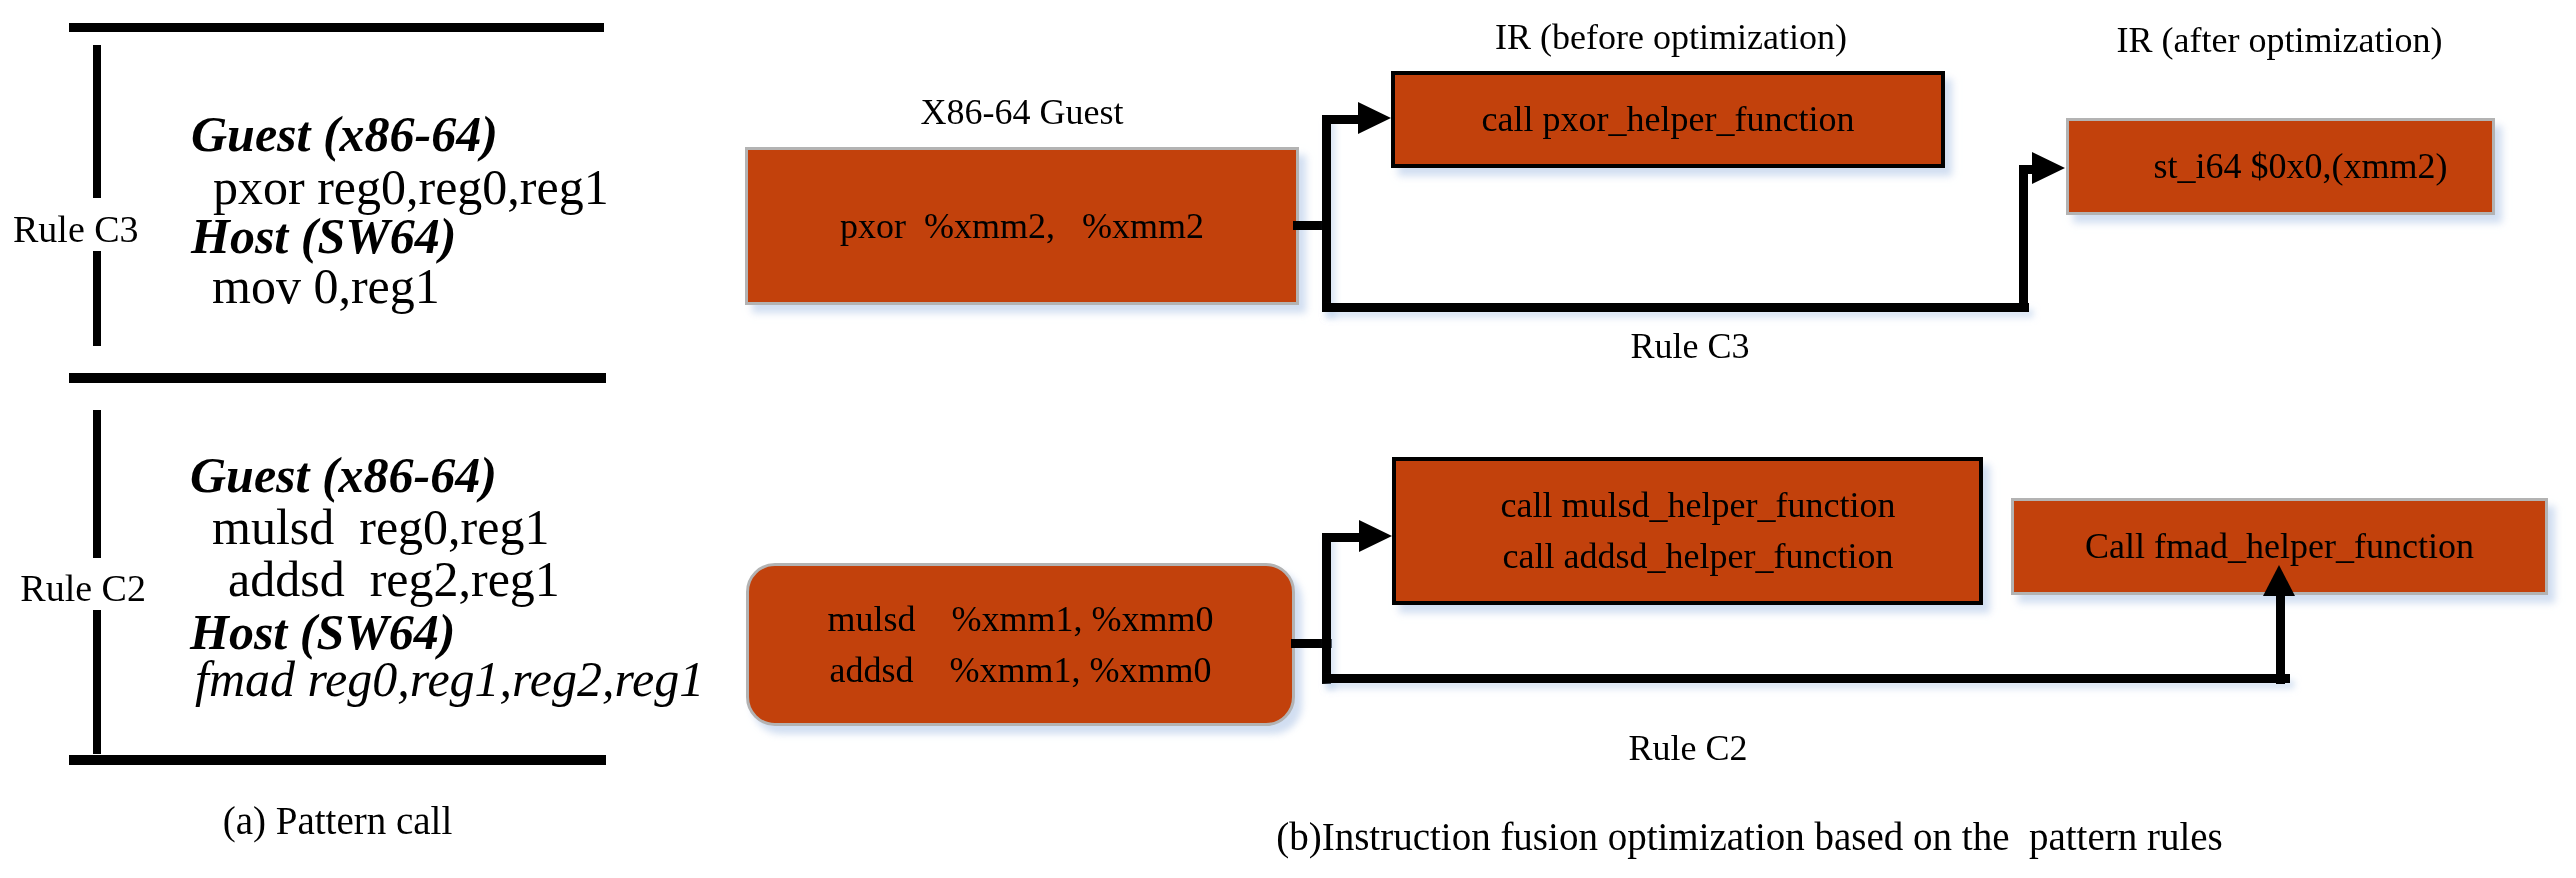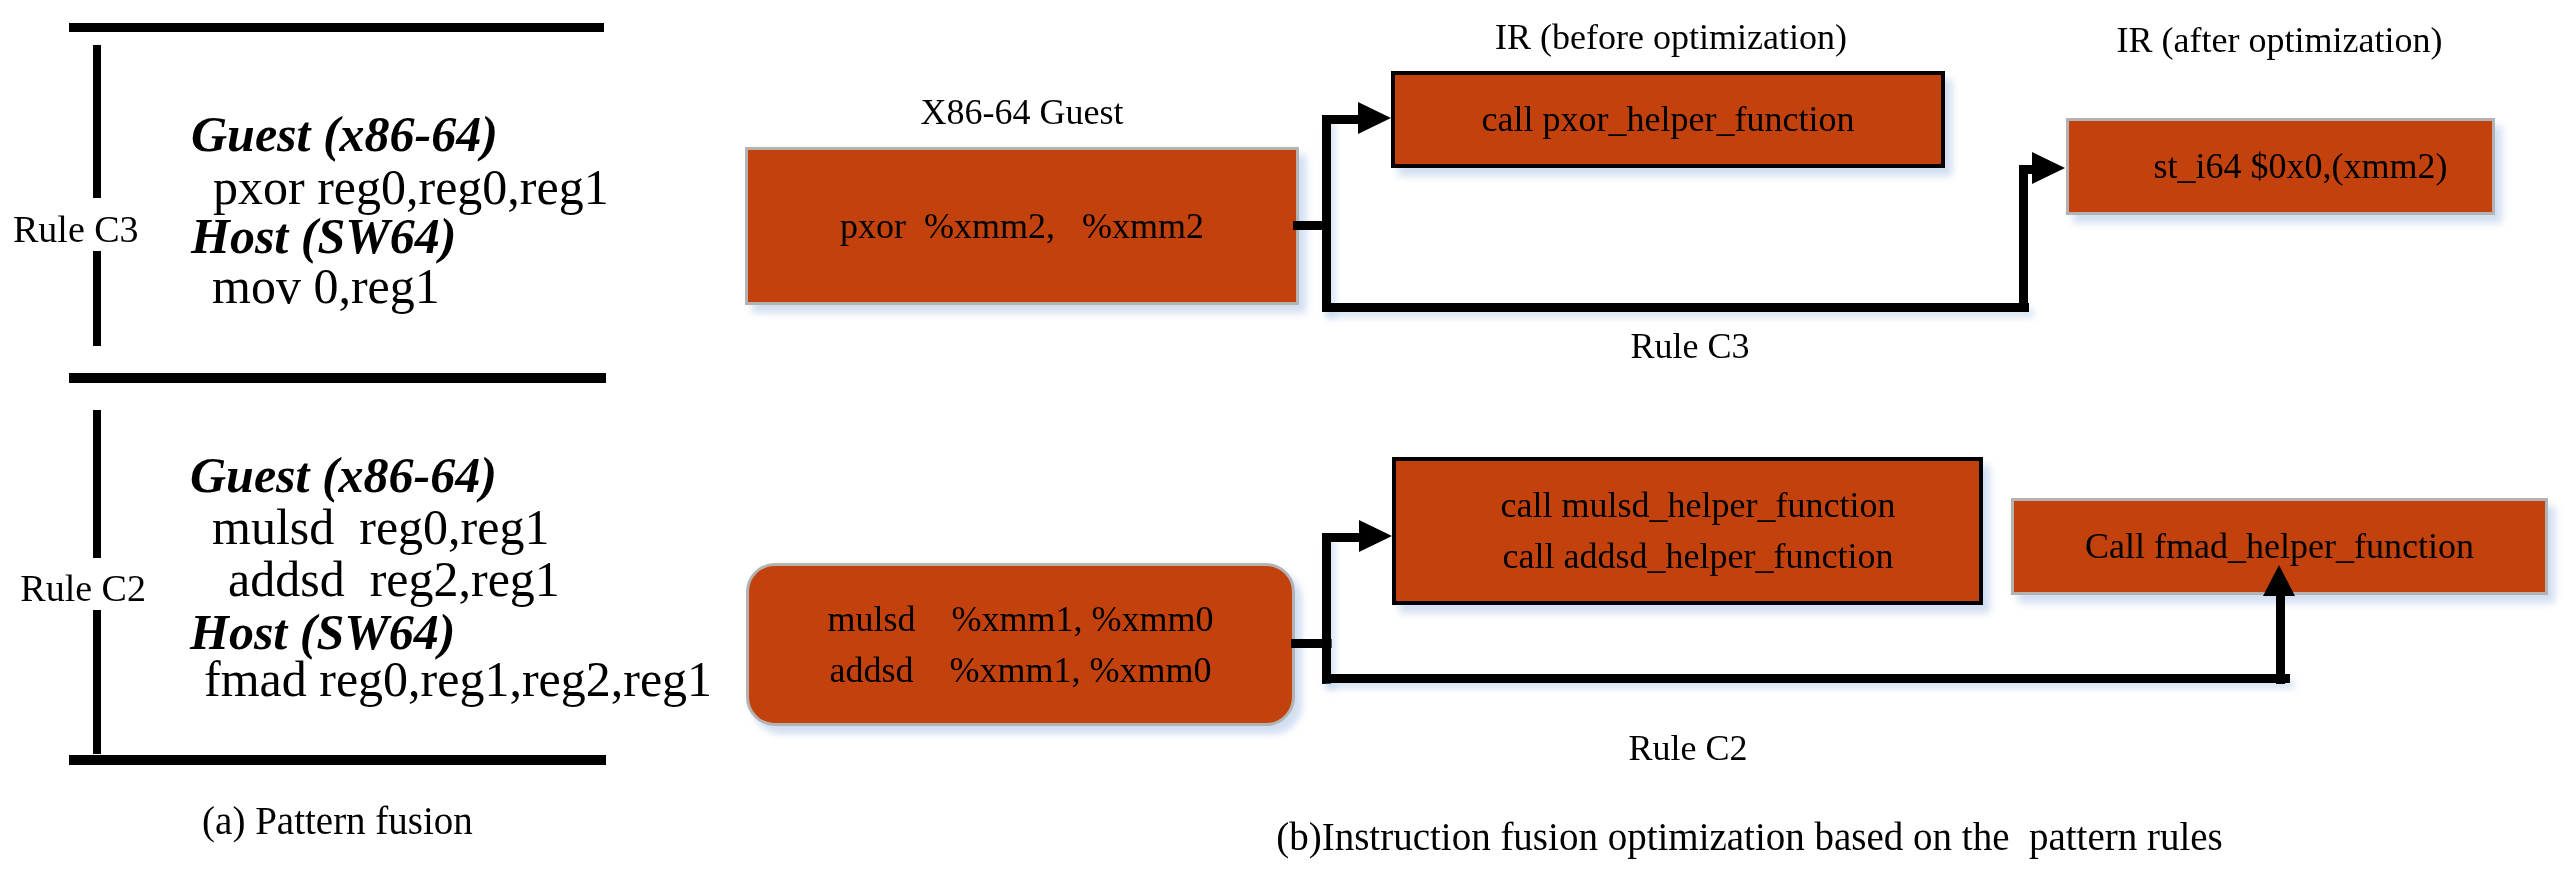--- a/index.html
+++ b/index.html
@@ -61,23 +61,23 @@
     <div class="atext hdr" style="left:191px; top:105px;">Guest (x86-64)</div>
     <div class="atext" style="left:213px; top:158px;">pxor reg0,reg0,reg1</div>
     <div class="atext hdr" style="left:191px; top:207px;">Host (SW64)</div>
     <div class="atext" style="left:212px; top:257px;">mov 0,reg1</div>
 
     <div class="rulelabel" style="left:20.3px; top:566px;">Rule C2</div>
     <div class="atext hdr" style="left:190px; top:446px;">Guest (x86-64)</div>
     <div class="atext" style="left:212px; top:498px;">mulsd  reg0,reg1</div>
     <div class="atext" style="left:228px; top:550px;">addsd  reg2,reg1</div>
     <div class="atext hdr" style="left:190px; top:603px;">Host (SW64)</div>
-    <div class="atext" style="left:204px; top:650px;">fmad reg0,reg1,reg2,reg1</div>
+    <div class="atext" style="left:195px; top:650px;font-style:italic;">fmad reg0,reg1,reg2,reg1</div>
 
-    <div class="caption" style="left:69px; width:537px; top:798px;">(a) Pattern fusion</div>
+    <div class="caption" style="left:69px; width:537px; top:798px;">(a) Pattern call</div>
   </div>
 
   <div>
 
     <div class="label" style="left:745px; width:554px; top:91px;">X86-64 Guest</div>
     <div class="label" style="left:1370px; width:602px; top:16px;">IR (before optimization)</div>
     <div class="label" style="left:2058px; width:443px; top:19px;">IR (after optimization)</div>
 
     <div class="box gray" style="left:745px; top:147px; width:554px; height:158px;">
       <div class="boxtext">pxor  %xmm2,   %xmm2</div>

